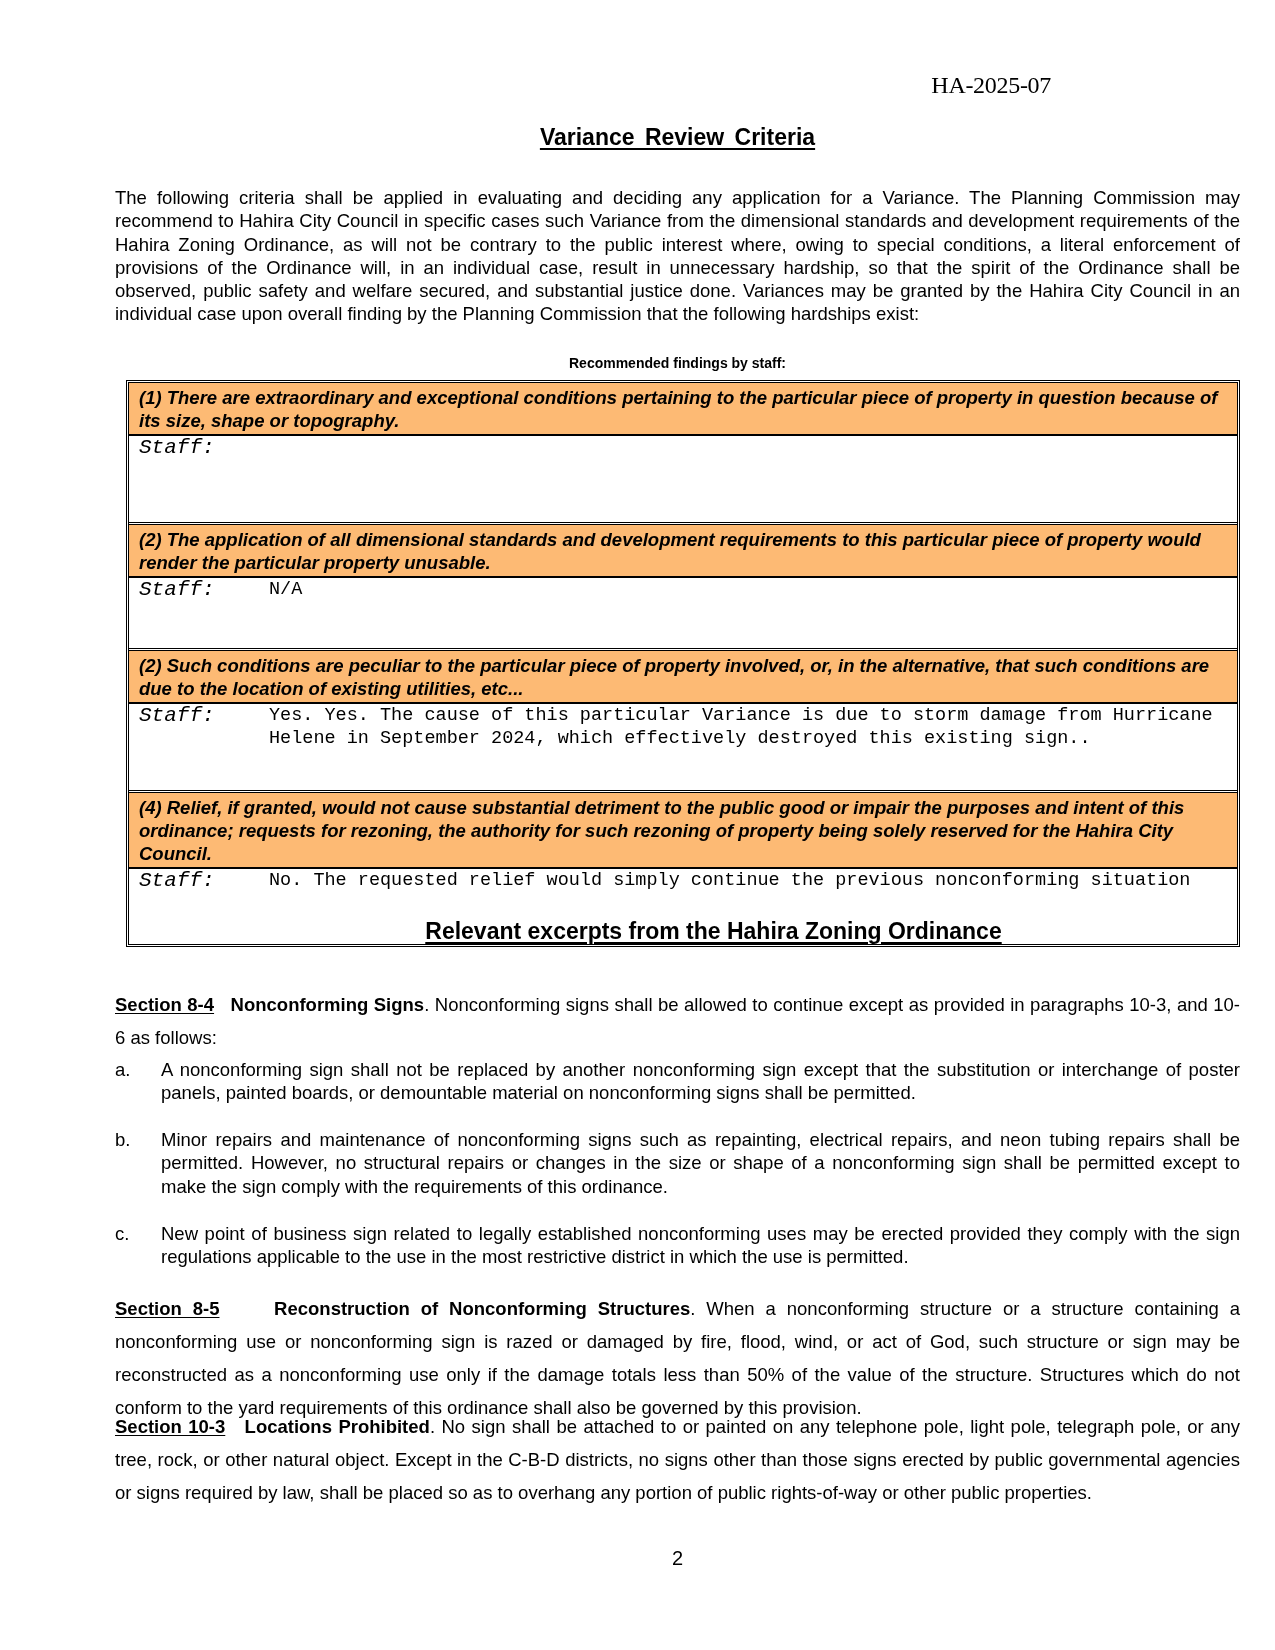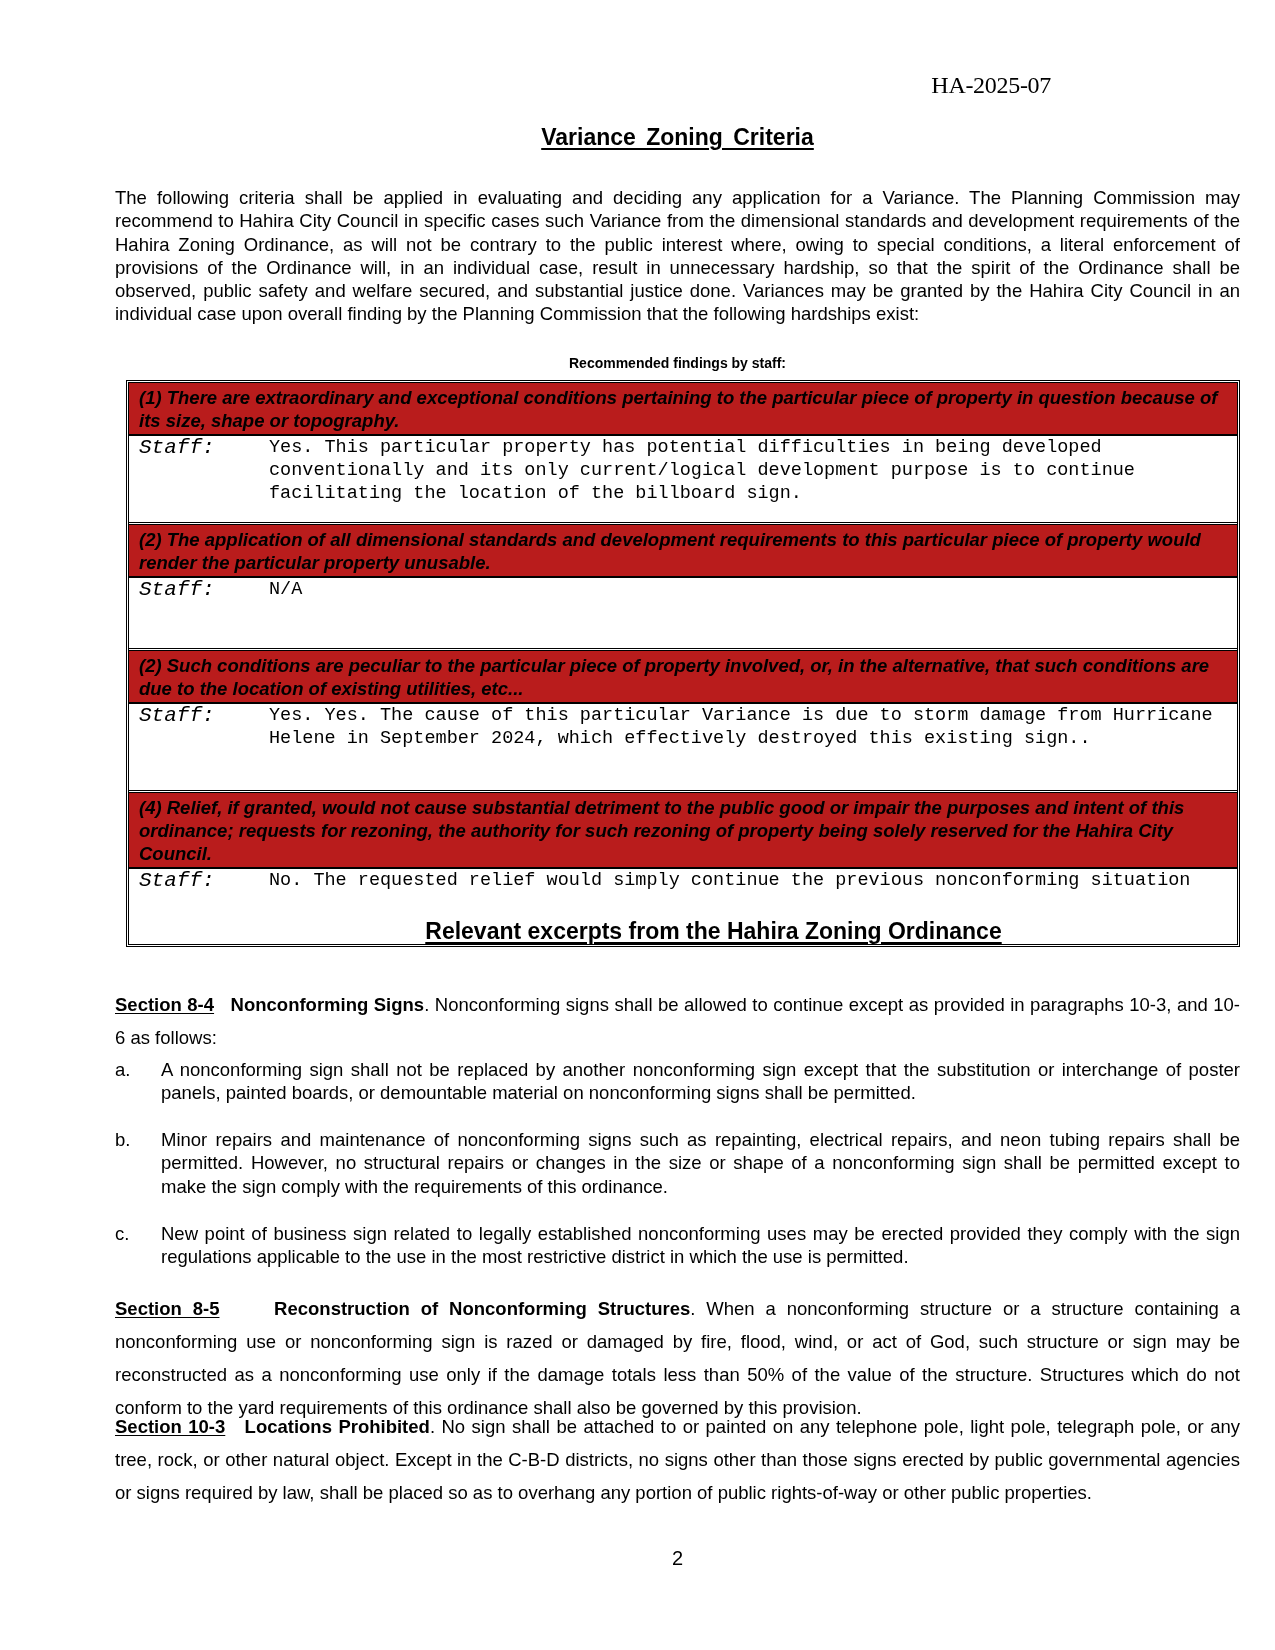--- a/index.html
+++ b/index.html
@@ -4,54 +4,53 @@
 <style>
   html, body { margin: 0; padding: 0; background: #ffffff; }
   body { width: 1275px; height: 1650px; position: relative; overflow: hidden; color: #000; }
   .page { position: absolute; left: 0; top: 0; width: 1089px; height: 1650px; margin-left: 40px; }
   .doc-id { position: absolute; right: 78px; top: 72px; font-family: "Liberation Serif", serif; font-size: 24px; letter-spacing: -0.3px; }
   .title { position: absolute; left: 0; width: 1275px; text-align: center; font-family: "Liberation Sans", sans-serif; font-weight: bold; font-size: 23px; }
   .title span { text-decoration: underline; text-underline-offset: 3px; text-decoration-thickness: 2px; word-spacing: 4px; }
   .intro { position: absolute; left: 75px; width: 1125px; top: 186px; font-family: "Liberation Sans", sans-serif; font-size: 18.5px; line-height: 23.3px; text-align: justify; }
   .findings-heading { position: absolute; left: 0; width: 1275px; top: 355px; text-align: center; font-family: "Liberation Sans", sans-serif; font-weight: bold; font-size: 14px; }
   .criteria-table { position: absolute; left: 86px; top: 380px; width: 1114px; border: 3px double #000; box-sizing: border-box; }
-  .crit-head { background: #b91c1c; border-bottom: 2px solid #000; padding: 3px 10px 2px 10px; font-family: "Liberation Sans", sans-serif; font-weight: bold; font-style: italic; font-size: 18.5px; line-height: 23px; }
+  .crit-head { background: #fdba74; border-bottom: 2px solid #000; padding: 3px 10px 2px 10px; font-family: "Liberation Sans", sans-serif; font-weight: bold; font-style: italic; font-size: 18.5px; line-height: 23px; }
   .crit-body { display: flex; align-items: flex-start; padding: 0 10px 15px 10px; border-bottom: 3px double #000; font-family: Liberation Mono, monospace; font-size: 18.5px; line-height: 23px; }
   .crit-row:last-child .crit-body { border-bottom: none; }
   .staff-label { width: 130px; flex: 0 0 130px; font-style: italic; font-size: 21px; padding-bottom: 6px; }
   .staff-text { flex: 1; }
   .body-text { position: absolute; left: 75px; width: 1125px; font-family: "Liberation Sans", sans-serif; font-size: 18.5px; line-height: 33px; text-align: justify; }
   .sec-num { font-weight: bold; text-decoration: underline; text-underline-offset: 2px; }
   .sec-title { font-weight: bold; }
   .list-item { position: absolute; left: 75px; width: 1125px; font-family: "Liberation Sans", sans-serif; font-size: 18.5px; line-height: 23.3px; display: flex; }
   .list-letter { width: 46px; flex: 0 0 46px; }
   .list-text { flex: 1; text-align: justify; }
   .page-number { position: absolute; left: 0; width: 1275px; top: 1547px; text-align: center; font-family: "Liberation Sans", sans-serif; font-size: 20px; }
 </style>
 </head>
 <body>
 
 <div class="page">
 
   <div class="doc-id">HA-2025-07</div>
 
   <div class="title" style="top:124px;">
-    <span>Variance  Zoning  Criteria</span>
+    <span>Variance  Review  Criteria</span>
   </div>
 
   <div class="intro">The following criteria shall be applied in evaluating and deciding any application for a Variance.  The Planning Commission may recommend to Hahira City Council in specific cases such Variance from the dimensional standards and development requirements of the Hahira Zoning Ordinance, as will not be contrary to the public interest where, owing to special conditions, a literal enforcement of provisions of the Ordinance will, in an individual case, result in unnecessary hardship, so that the spirit of the Ordinance shall be observed, public safety and welfare secured, and substantial justice done.  Variances may be granted by the Hahira City Council in an individual case upon overall finding by the Planning Commission that the following hardships exist:</div>
 
   <div class="findings-heading">Recommended findings by staff:</div>
 
   <div class="criteria-table">
     <div class="crit-row">
       <div class="crit-head">(1)   There are extraordinary and exceptional conditions pertaining to the particular piece of property in question because of its size, shape or topography.</div>
       <div class="crit-body" style="height:71px;">
         <div class="staff-label">Staff:</div>
-        <div class="staff-text">Yes.  This particular property has potential difficulties in being developed conventionally and its only current/logical development purpose is to continue facilitating the location of the billboard sign.</div>
       </div>
     </div>
     <div class="crit-row">
       <div class="crit-head">(2)   The application of all dimensional standards and development requirements to this particular piece of property would render the particular property unusable.</div>
       <div class="crit-body" style="height:55px;">
         <div class="staff-label">Staff:</div>
         <div class="staff-text">N/A</div>
       </div>
     </div>
     <div class="crit-row">

